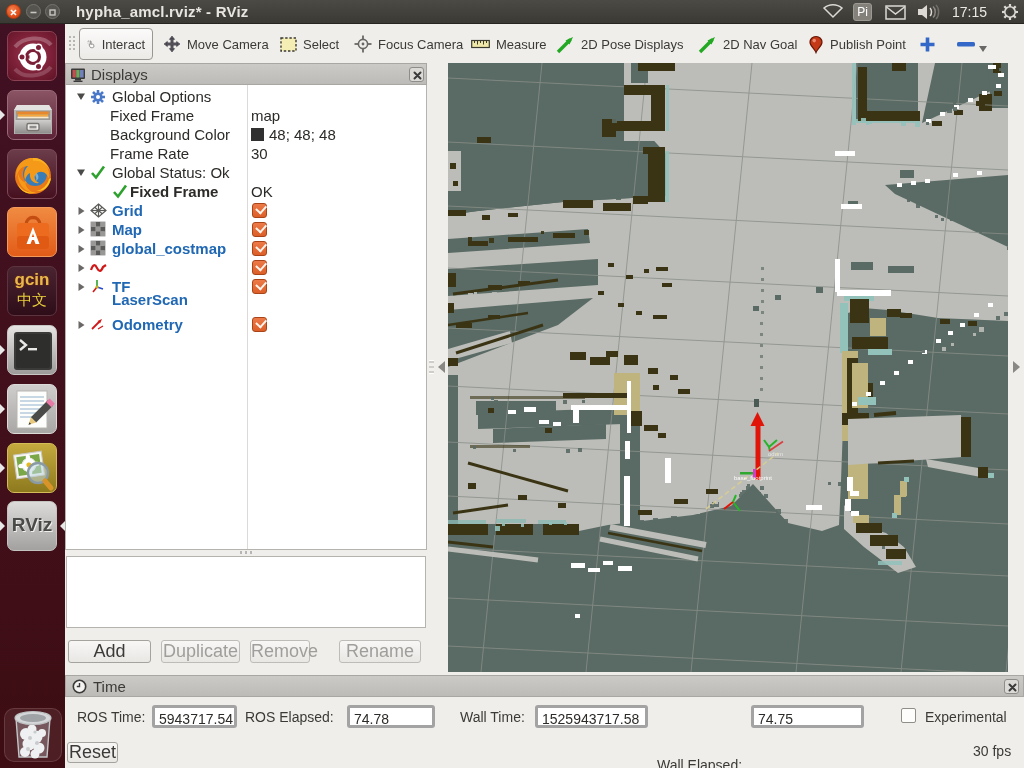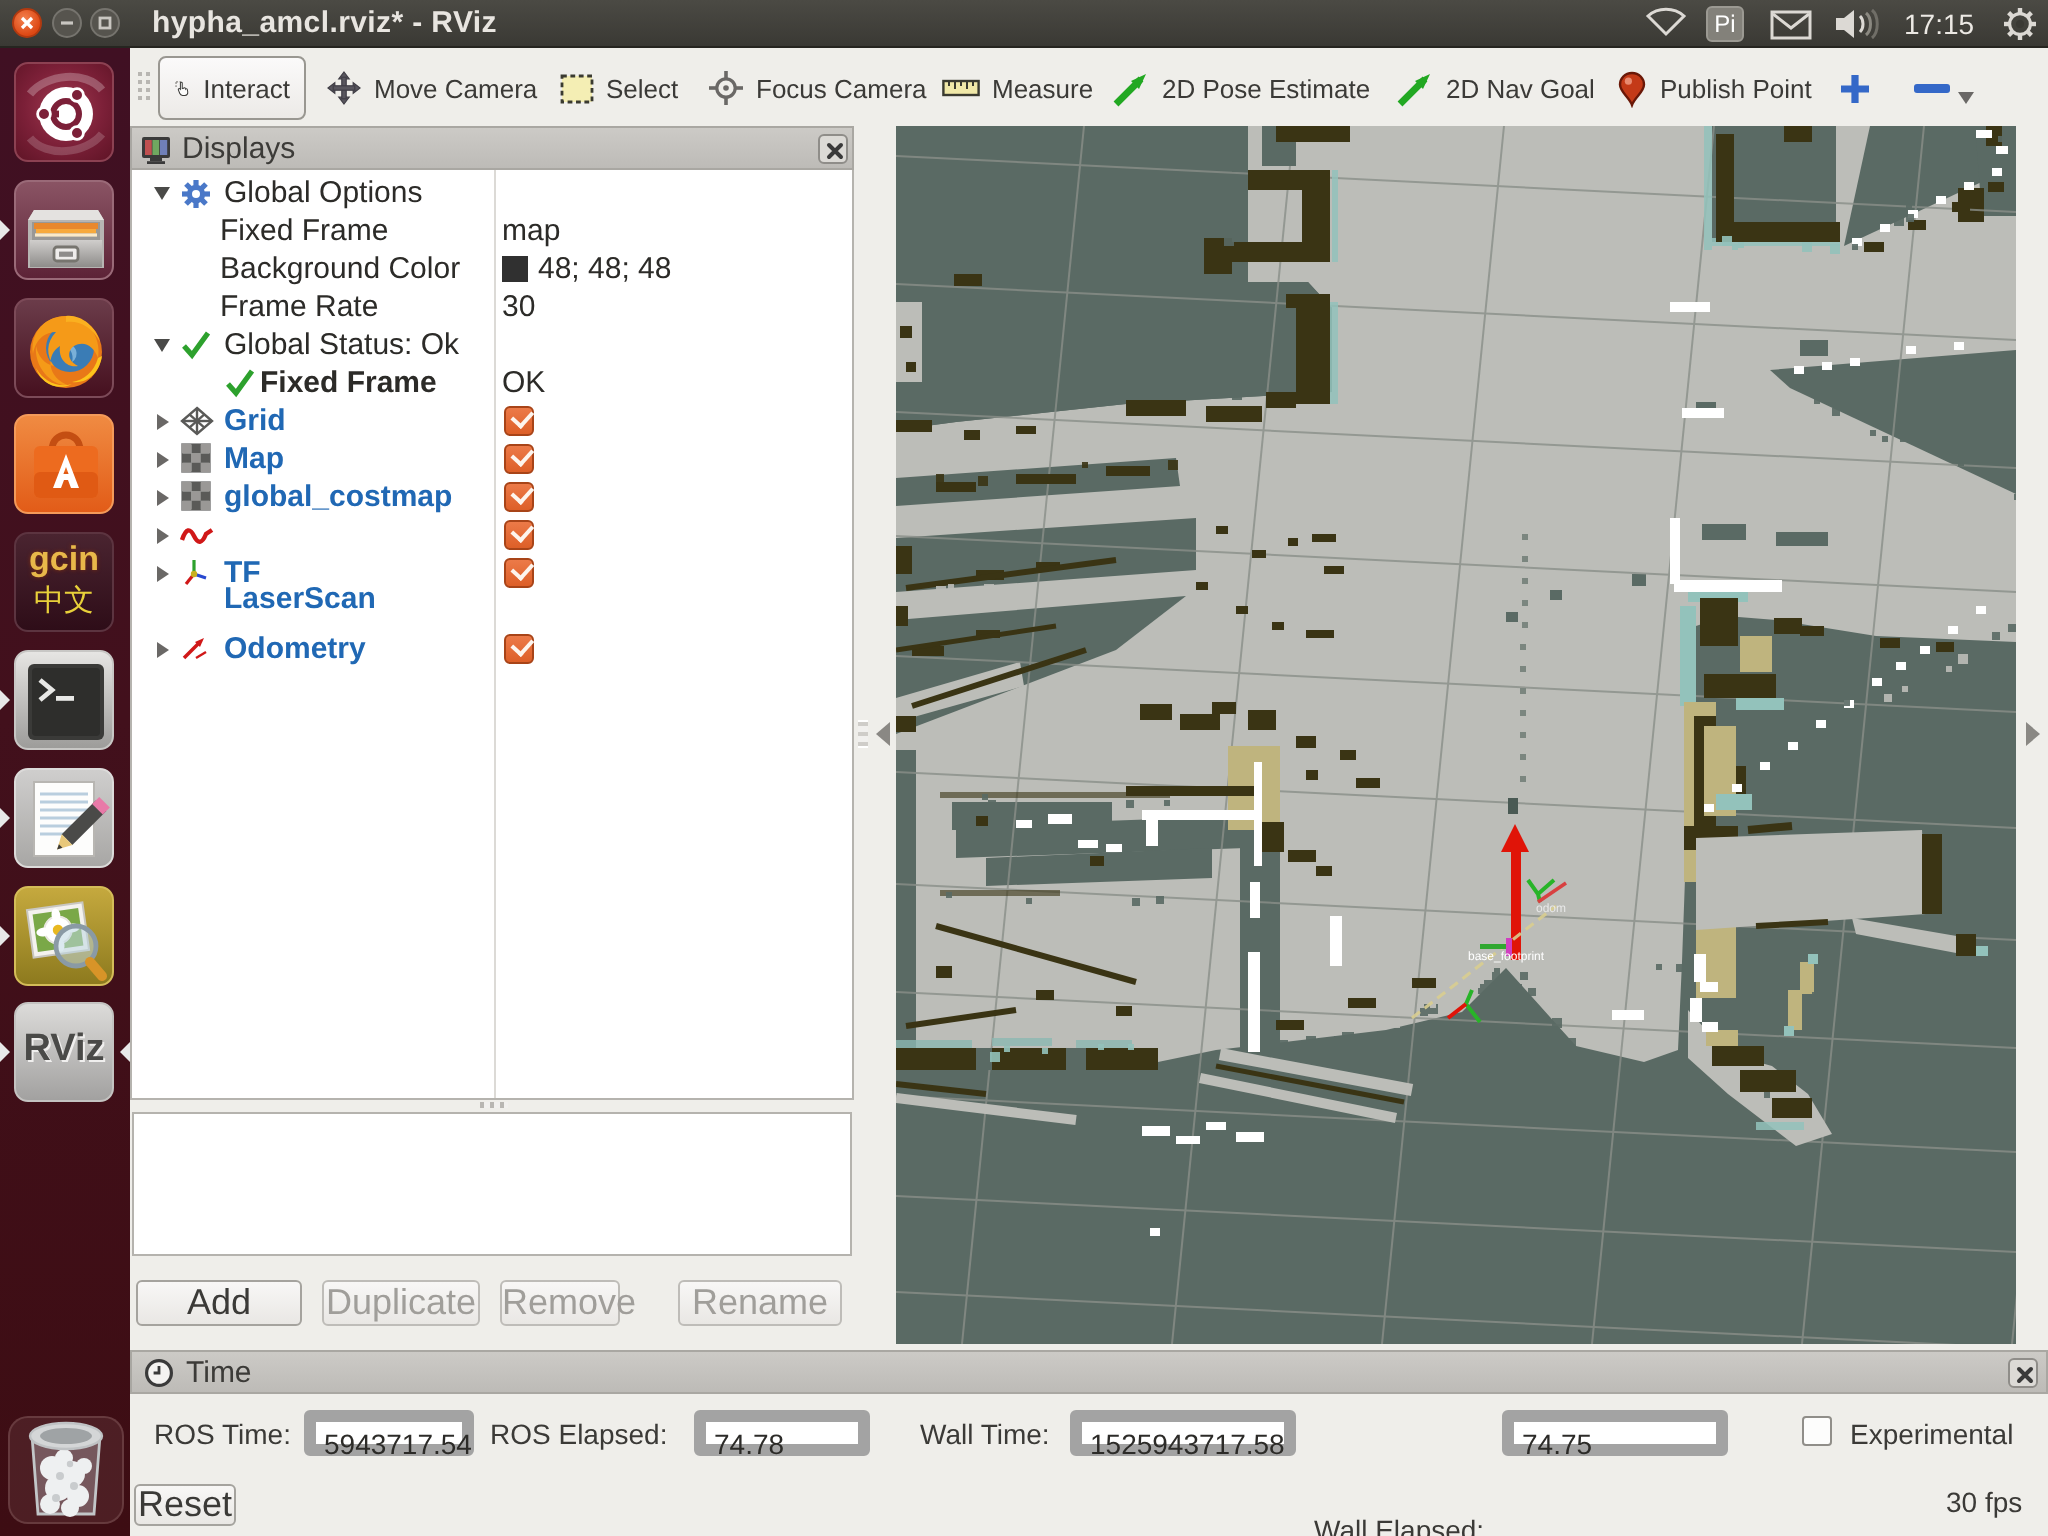--- a/index.html
+++ b/index.html
@@ -30,21 +30,21 @@
 #tree .row { position:absolute; left:0; width:100%; height:19px; font-size:15px; color:#2c2b28; }
 #tree .colsep { position:absolute; left:181px; top:0; width:1px; height:100%; background:#dcdad6; }
 .dname { font-weight:bold; color:#2068b4; }
 .chk { position:absolute; top:2px; width:15px; height:15px; border-radius:3px; background:linear-gradient(#ec7a48,#dd5f28); border:1px solid #a84418; }
 .chk::after { content:""; position:absolute; left:3px; top:1px; width:8px; height:4.5px; border-left:2.2px solid #fdf5ee; border-bottom:2.2px solid #fdf5ee; transform:rotate(-48deg); }
 #descbox { left:66px; top:556px; width:360px; height:72px; background:#fff; border:1px solid #b5b3ae; }
 .pbtn { position:absolute; height:23px; border:1px solid #a5a39e; border-radius:3px; background:linear-gradient(#f8f7f6,#e9e7e4); font-size:18px; color:#3b3a37; text-align:center; line-height:21px; }
 .pbtn.dis { color:#a09e9a; border-color:#bebcb8; }
 
 #timelabels div { position:absolute; font-size:14px; color:#3b3a37; }
-.tinput { position:absolute; top:705px; height:23px; background:#fff; border:6px solid #a3a3a3; border-radius:3px; font-size:14px; color:#2c2b28; padding:3px 0 0 4px; }
+.tinput { position:absolute; top:705px; height:23px; background:#fff; border:3px solid #a3a3a3; border-radius:3px; font-size:14px; color:#2c2b28; padding:3px 0 0 4px; }
 </style>
 </head>
 <body>
 
 <div id="topbar" class="abs">
   <div class="winbtn" style="left:6px; background:radial-gradient(circle at 40% 35%, #f4824f, #dd4814 70%); border:1px solid #b23a10;">
     <svg width="13" height="13" viewBox="0 0 13 13">
         <path d="M4 4 L9 9 M9 4 L4 9" stroke="#fff" stroke-width="1.6"></path>
       </svg>
   </div>
@@ -289,21 +289,21 @@
         </g>
       </svg>
     <span>Measure</span>
   </div>
   <div class="toolbtn" style="left:556px;">
     <svg width="19" height="19" viewBox="0 0 19 19">
         <path d="M2 17 L13 6 L12 12.5 L17 2 L6.5 7 L13 6" fill="none" stroke="#1c9a1c" stroke-width="0"></path>
         <path d="M2 17 L14.5 4.5" stroke="#22a822" stroke-width="3.4"></path>
         <path d="M17 2 L9.5 5.5 L13.5 9.5 Z" fill="#22a822"></path>
       </svg>
-    <span>2D Pose Estimate</span>
+    <span>2D Pose Displays</span>
   </div>
   <div class="toolbtn" style="left:698px;">
     <svg width="19" height="19" viewBox="0 0 19 19">
         <path d="M2 17 L14.5 4.5" stroke="#22a822" stroke-width="3.4"></path>
         <path d="M17 2 L9.5 5.5 L13.5 9.5 Z" fill="#22a822"></path>
       </svg>
     <span>2D Nav Goal</span>
   </div>
   <div class="toolbtn" style="left:808px;">
     <svg width="16" height="19" viewBox="0 0 16 19">

